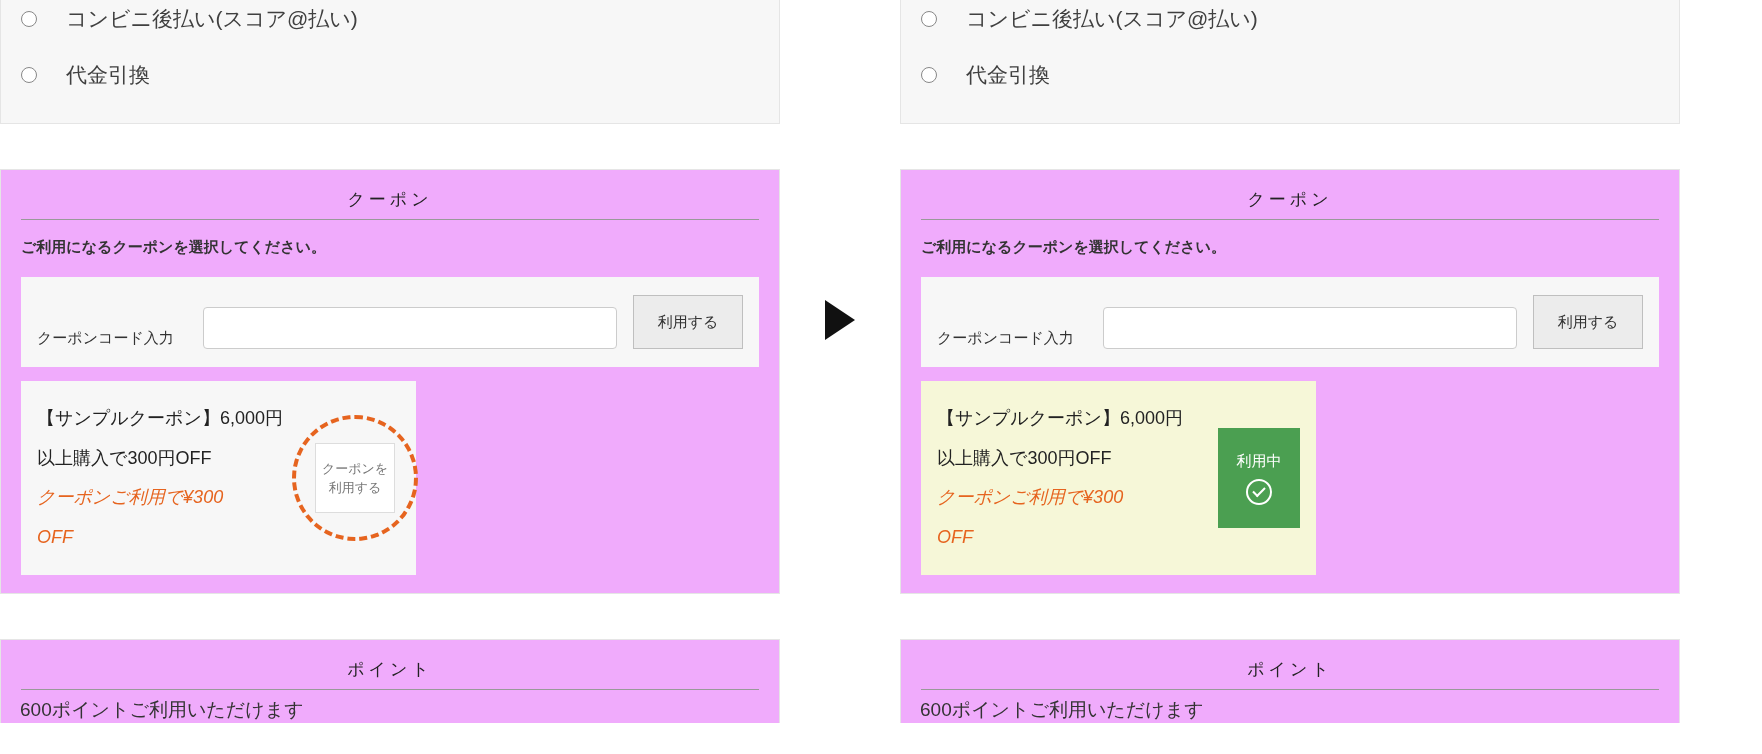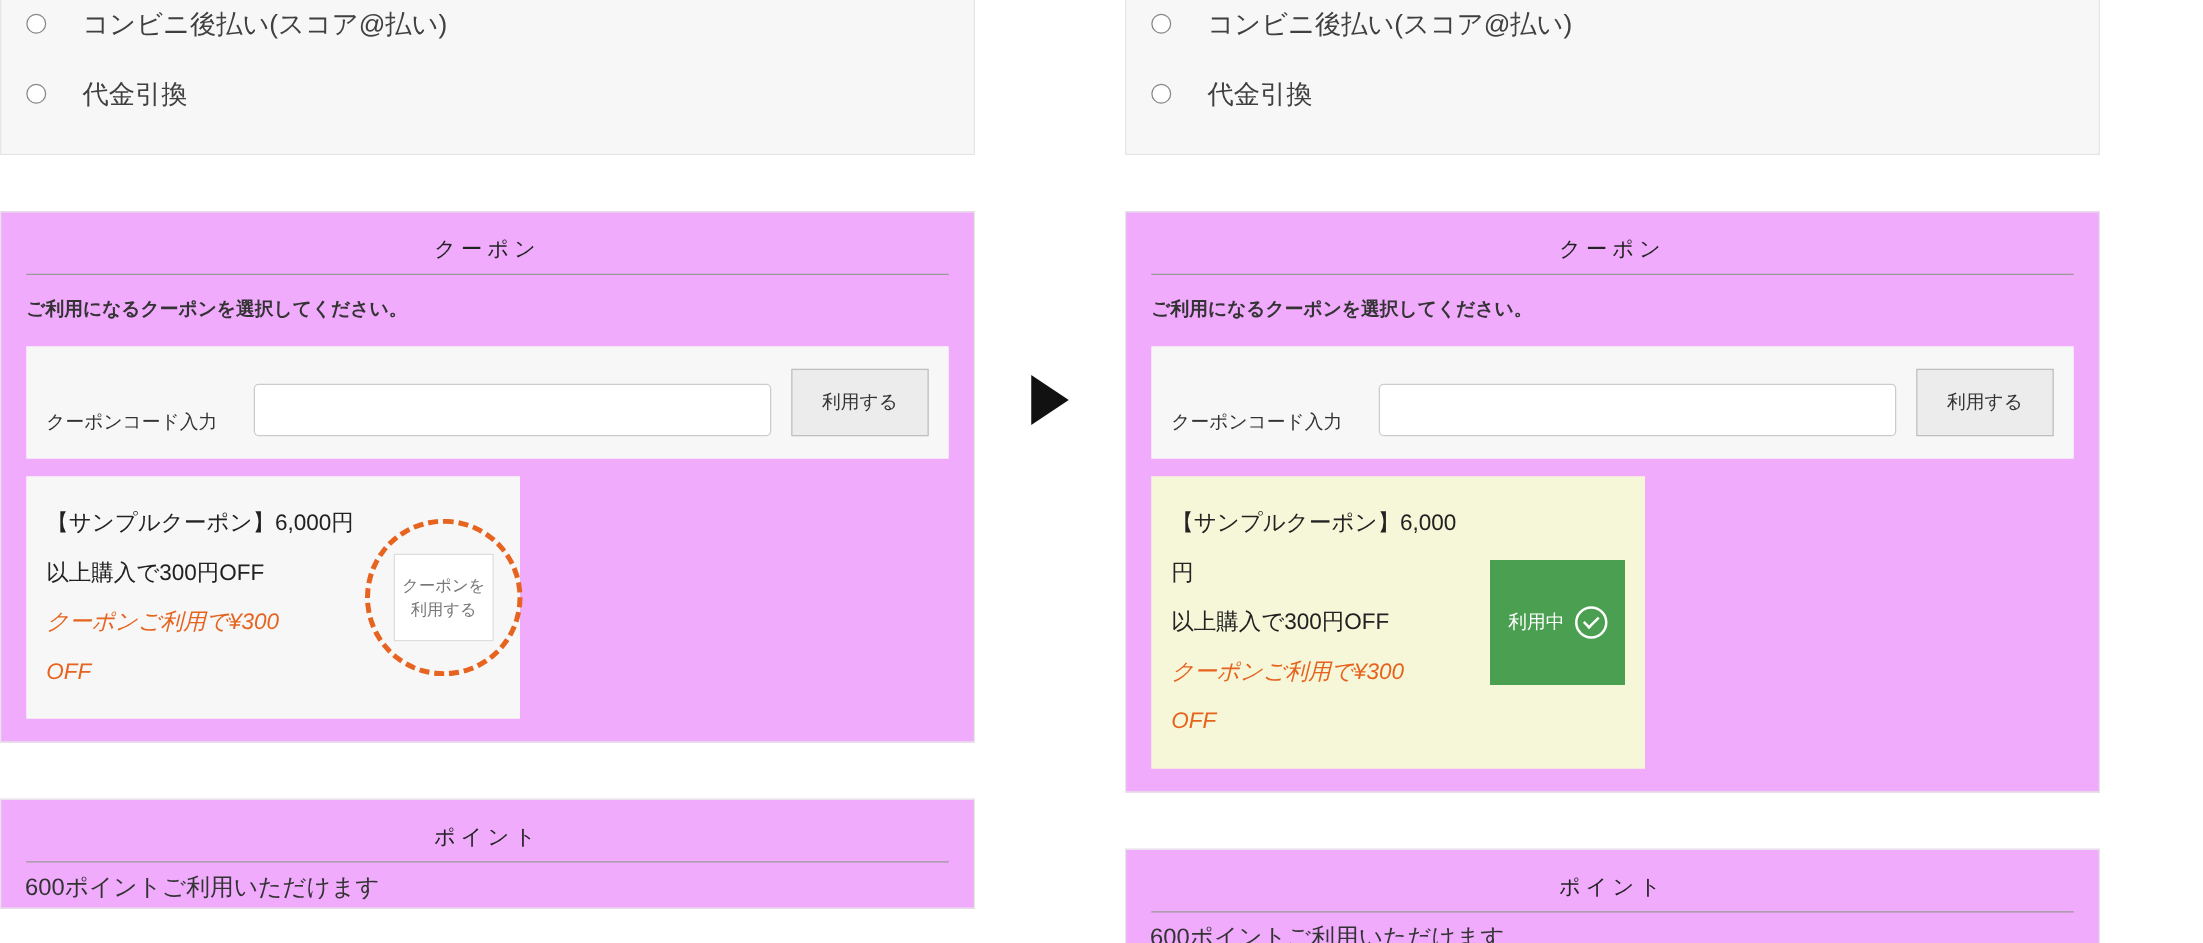--- a/index.html
+++ b/index.html
@@ -138,25 +138,25 @@
     font-size: 13px;
     color: #777;
     line-height: 1.5;
     cursor: pointer;
     display: flex;
     align-items: center;
     justify-content: center;
     text-align: center;
   }
   .applied-badge {
-    width: 108px;
+    width: 82px;
     height: 100px;
     background: #4b9f51;
     display: flex;
-    flex-direction: row;
+    flex-direction: column;
     align-items: center;
     justify-content: center;
     gap: 8px;
     color: #fff;
   }
   .applied-label { font-size: 15px; }
   .check-icon {
     width: 26px;
     height: 26px;
     border: 2px solid #fff;

